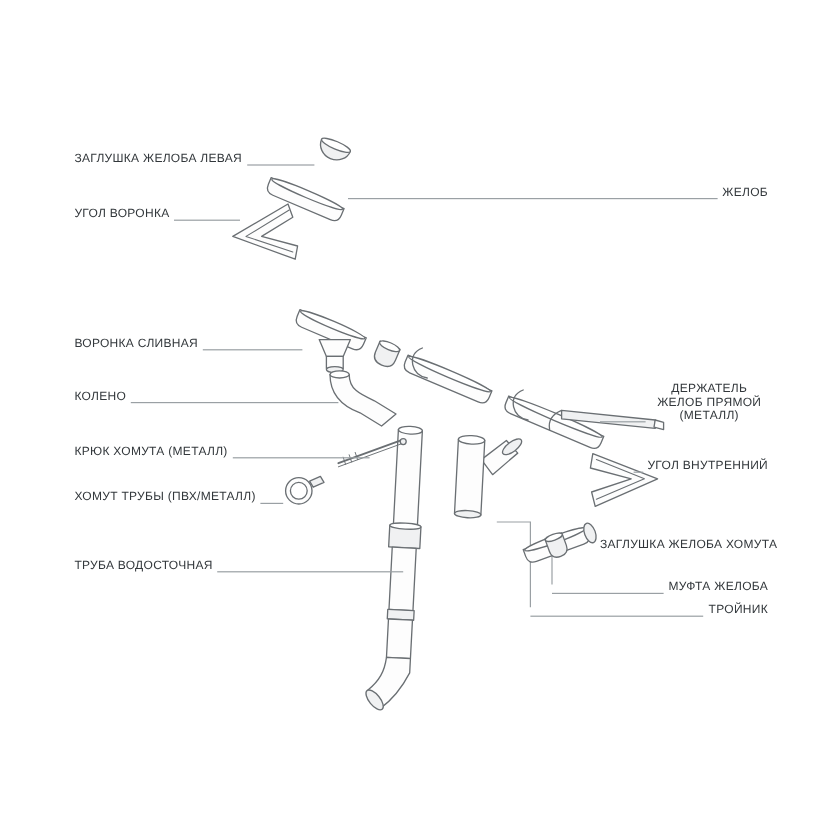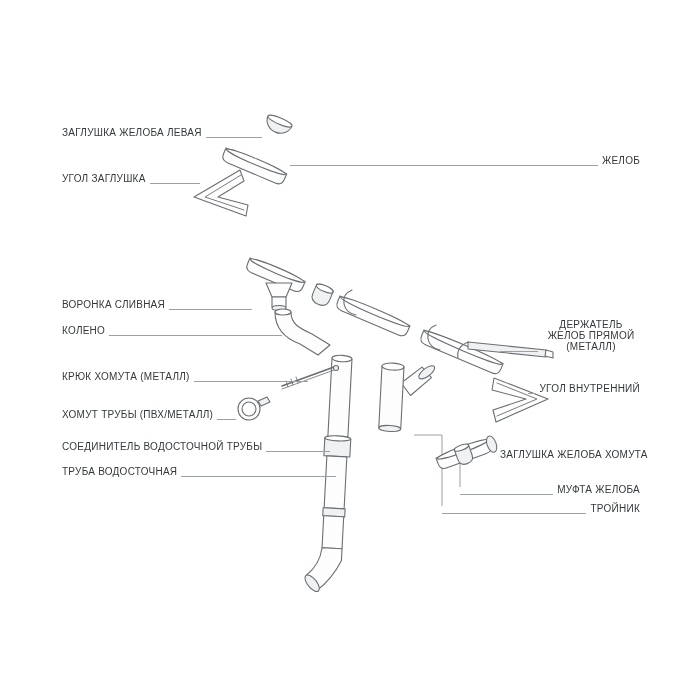--- a/index.html
+++ b/index.html
@@ -160,48 +160,44 @@
 
     </g>
   </svg>
 
   <div class="label-row" style="left:62px;top:124px;width:200px">
     <span class="label-text">ЗАГЛУШКА ЖЕЛОБА ЛЕВАЯ</span>
     <span class="leader"></span>
   </div>
 
   <div class="label-row" style="left:62px;top:170px;width:138px">
-    <span class="label-text">УГОЛ ЗАГЛУШКА</span>
-    <span class="leader"></span>
-  </div>
-
-  <div class="label-row" style="left:62px;top:296px;width:190px">
+    <span class="label-text">УГОЛ ВОРОНКА</span>
+    <span class="leader"></span>
+  </div>
+
+  <div class="label-row" style="left:62px;top:278px;width:190px">
     <span class="label-text">ВОРОНКА СЛИВНАЯ</span>
     <span class="leader"></span>
   </div>
 
   <div class="label-row" style="left:62px;top:322px;width:220px">
     <span class="label-text">КОЛЕНО</span>
     <span class="leader"></span>
   </div>
 
   <div class="label-row" style="left:62px;top:406px;width:174px">
     <span class="label-text">ХОМУТ ТРУБЫ (ПВХ/МЕТАЛЛ)</span>
     <span class="leader"></span>
   </div>
 
   <div class="label-row" style="left:62px;top:368px;width:246px">
     <span class="label-text">КРЮК ХОМУТА (МЕТАЛЛ)</span>
     <span class="leader"></span>
   </div>
 
-  <div class="label-row" style="left:62px;top:438px;width:268px">
-    <span class="label-text">СОЕДИНИТЕЛЬ ВОДОСТОЧНОЙ ТРУБЫ</span>
-    <span class="leader"></span>
-  </div>
 
   <div class="label-row" style="left:290px;top:152px;width:350px">
     <span class="leader"></span>
     <span class="label-text">ЖЕЛОБ</span>
   </div>
 
   <div class="label-row" style="left:62px;top:463px;width:274px">
     <span class="label-text">ТРУБА ВОДОСТОЧНАЯ</span>
     <span class="leader"></span>
   </div>

